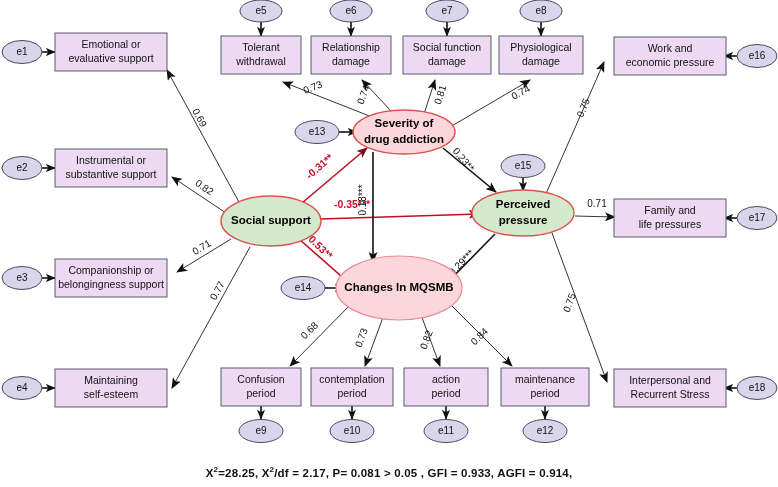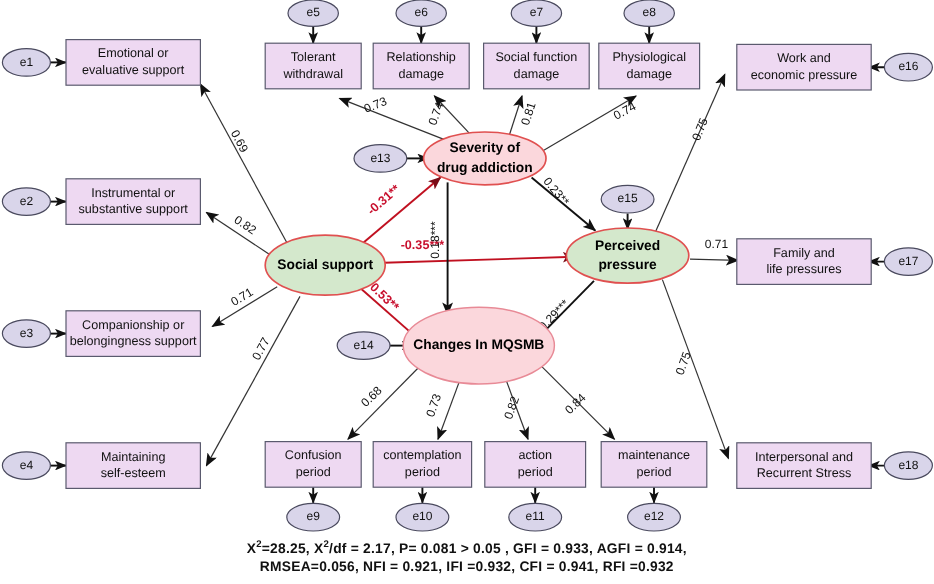--- a/index.html
+++ b/index.html
@@ -407,16 +407,15 @@
     </g>
 
     <g>
       <ellipse class="latent-pink" cx="399" cy="288" rx="63" ry="32"></ellipse>
       <text class="latent-label" x="399" y="288">Changes In MQSMB</text>
     </g>
   </svg>
 
   <div class="fitstats">
     <div><span>X</span><sup>2</sup><span>=28.25,</span> <span>X</span><sup>2</sup><span>/df = 2.17, P= 0.081 &gt; 0.05 ,  GFI = 0.933,   AGFI = 0.914,</span></div>
-    <div>RMSEA=0.056,   NFI = 0.921,   IFI =0.932,   CFI = 0.941,   RFI =0.932</div>
   </div>
 
 </div>
 
 </body></html>

